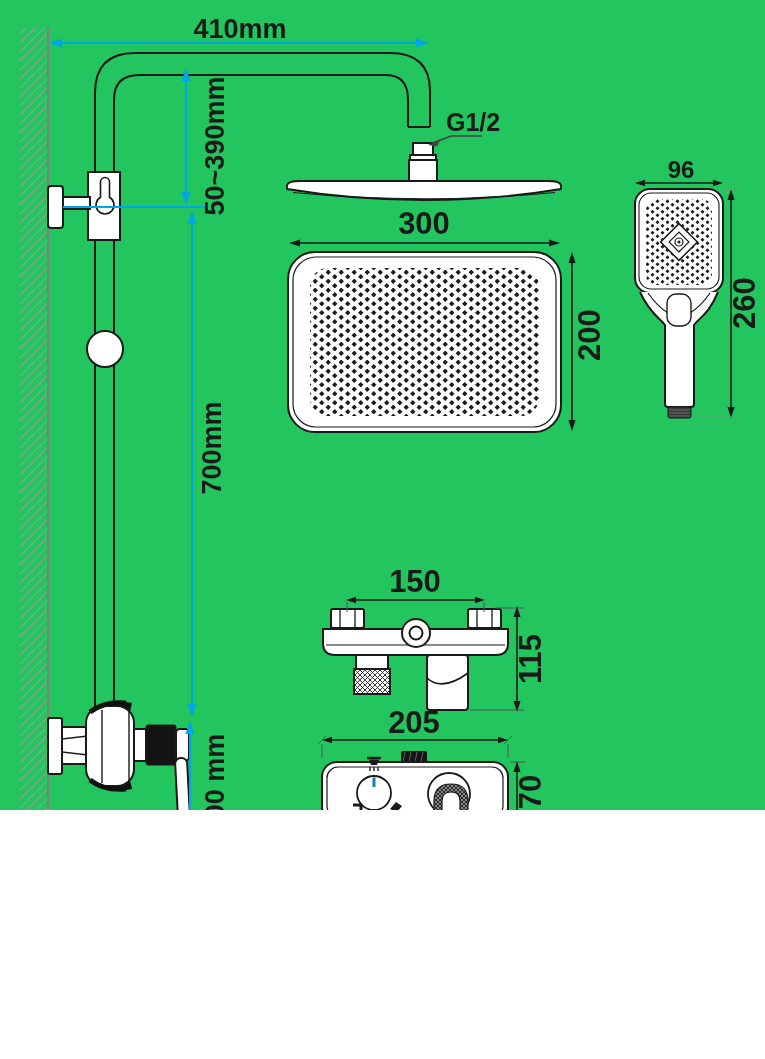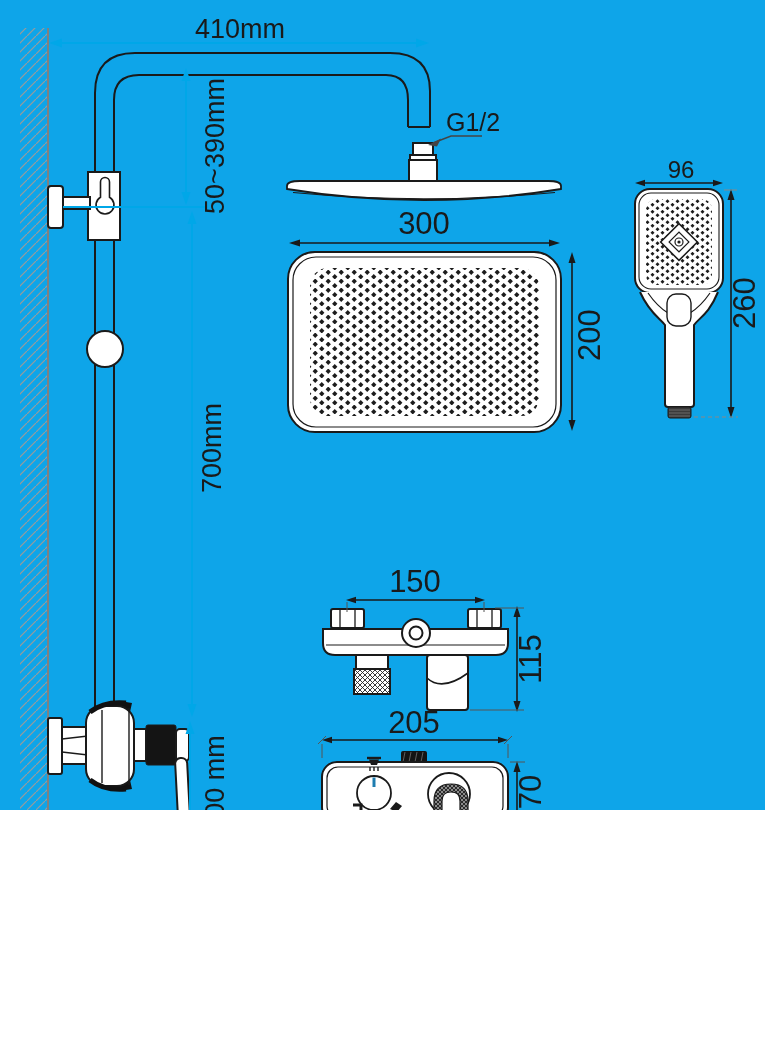--- a/index.html
+++ b/index.html
@@ -1,17 +1,17 @@
 <!DOCTYPE html>
 <html><head>
 <meta charset="utf-8">
 <style>
   html,body{margin:0;padding:0;background:#ffffff;}
-  .canvas{position:relative;width:765px;height:810px;background:#0ea5e9;overflow:hidden;
-          font-family:"Liberation Sans", sans-serif;}
+  .canvas{position:relative;width:765px;height:810px;background:#22c55e;overflow:hidden;
+          font-family:"Liberation Sans", sans-serif;font-weight:bold;}
   svg{display:block;}
   text{font-family:"Liberation Sans", sans-serif; fill:#1a1a1a;}
   .dim-txt{font-size:27px;}
   .dim-txt-lg{font-size:31px;}
   .dim-txt-sm{font-size:24px;}
   .thread-txt{font-size:25px;}
 </style>
 </head>
 <body>
 

